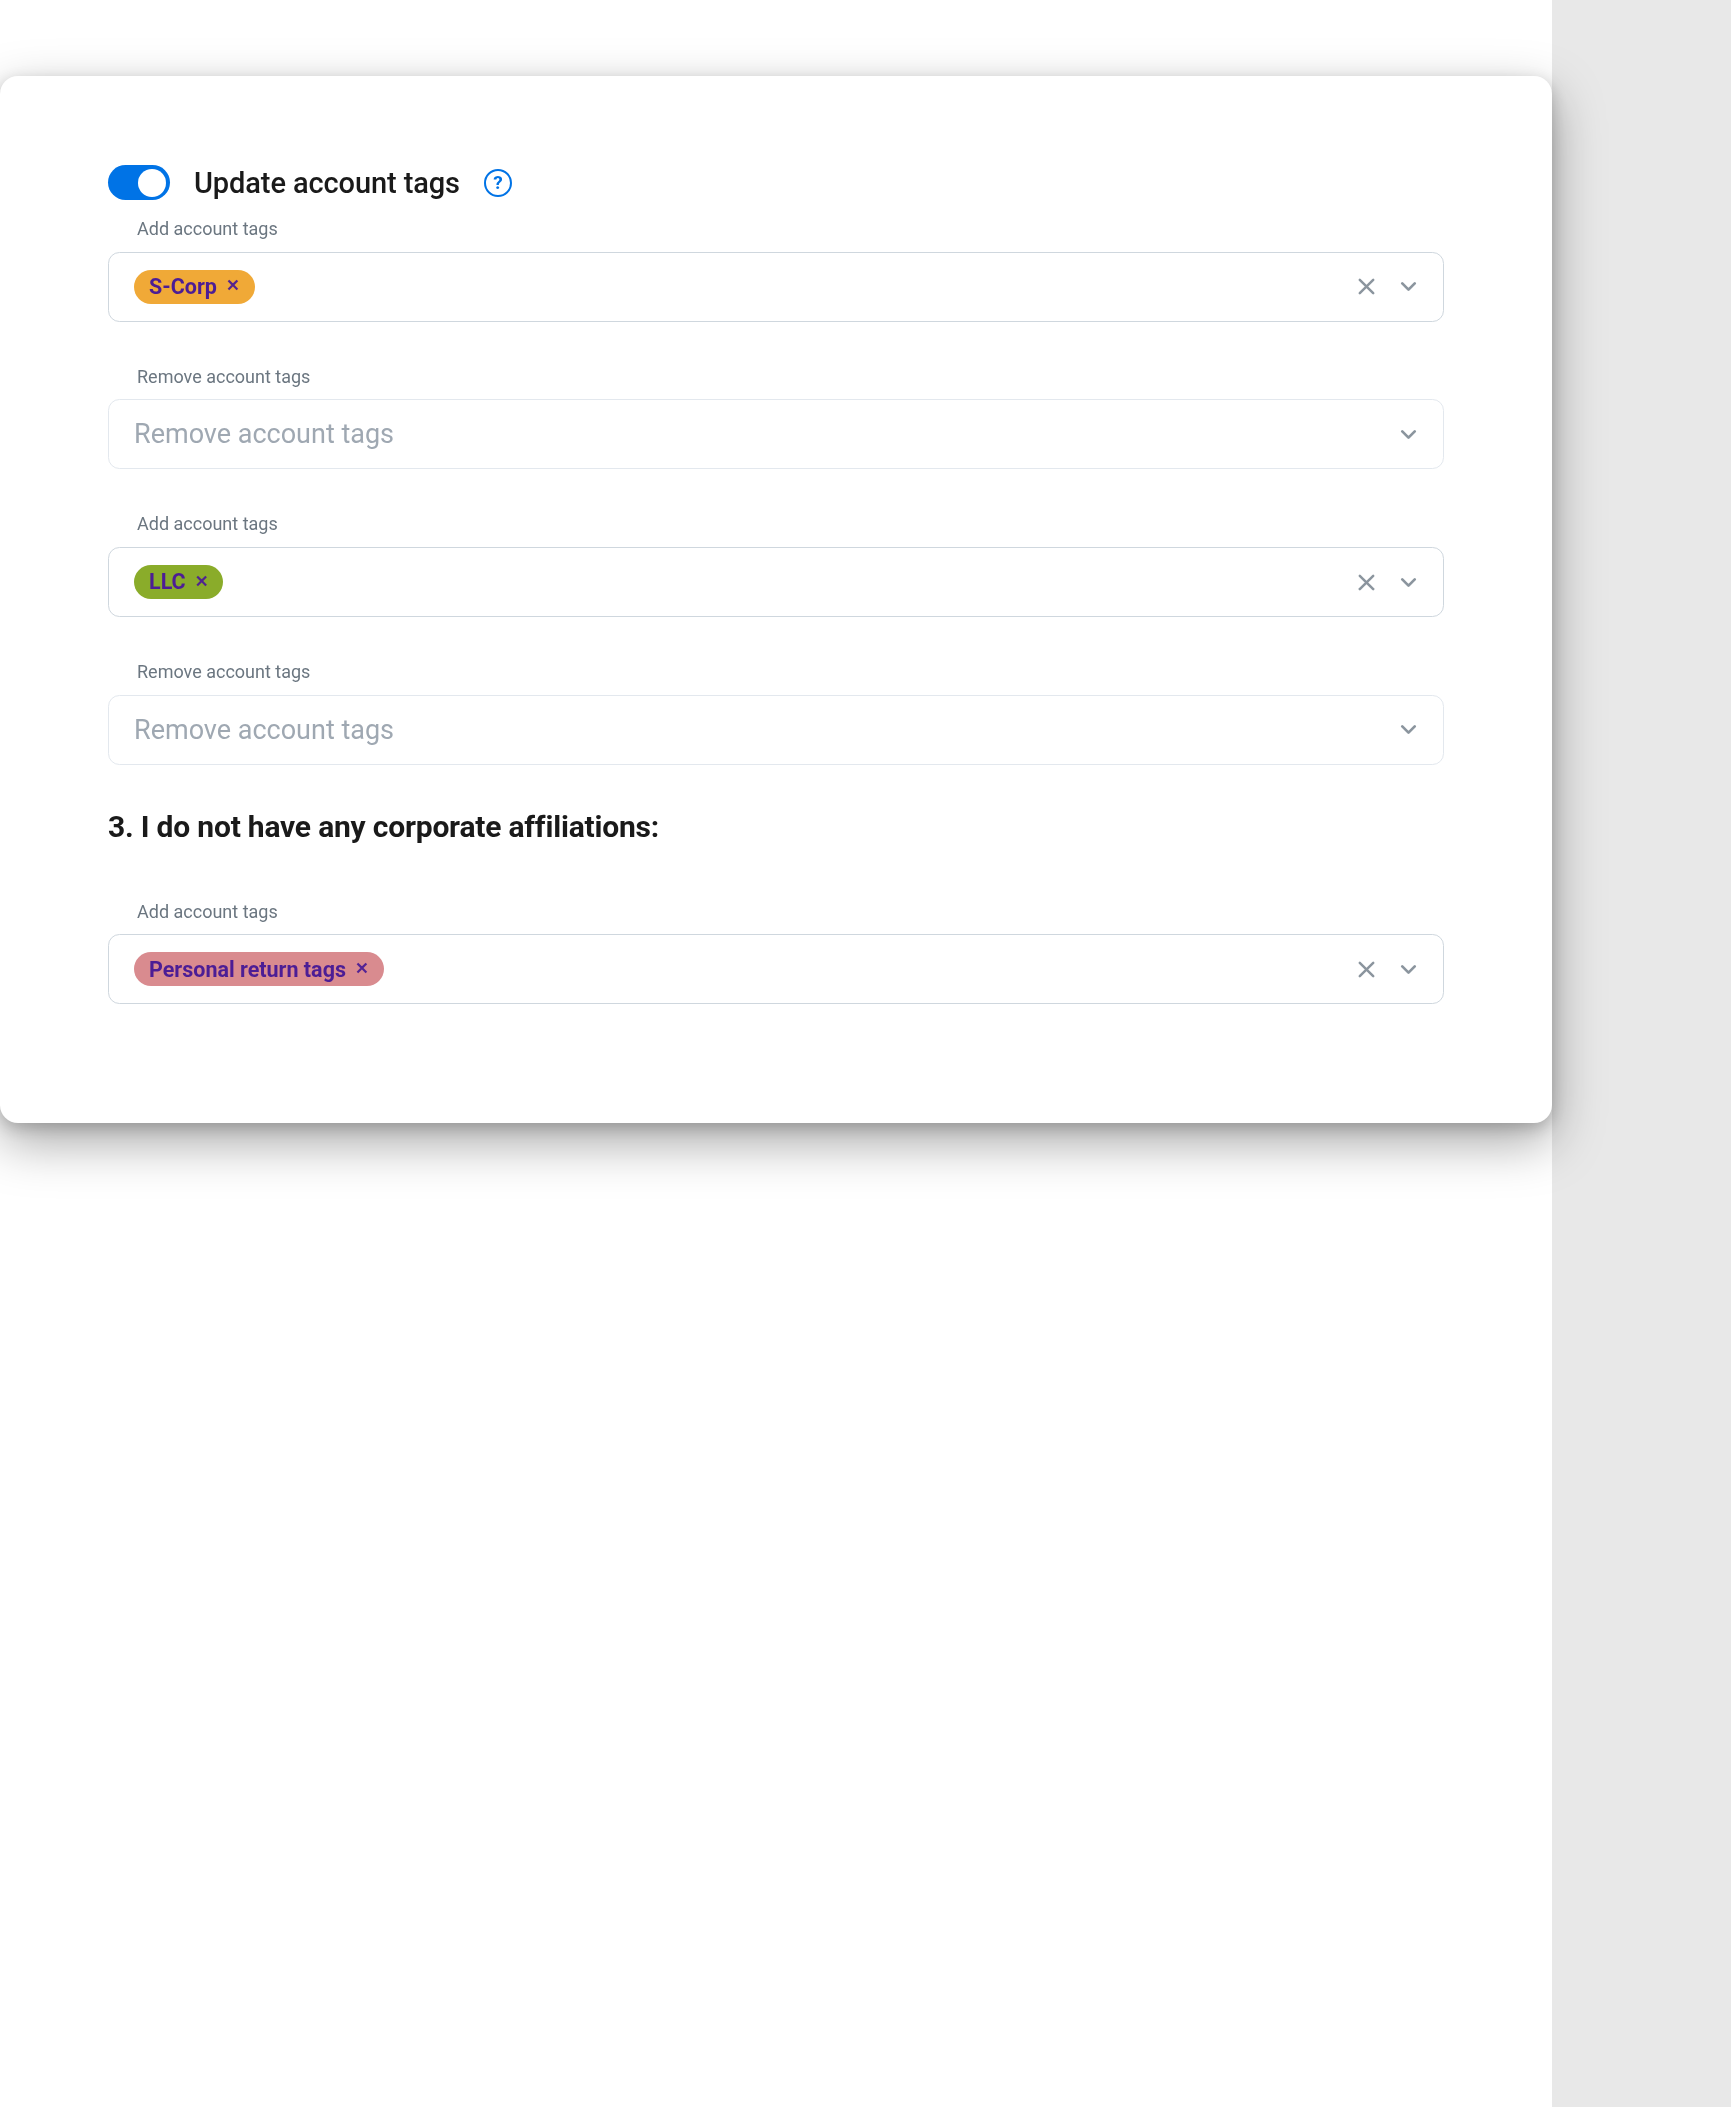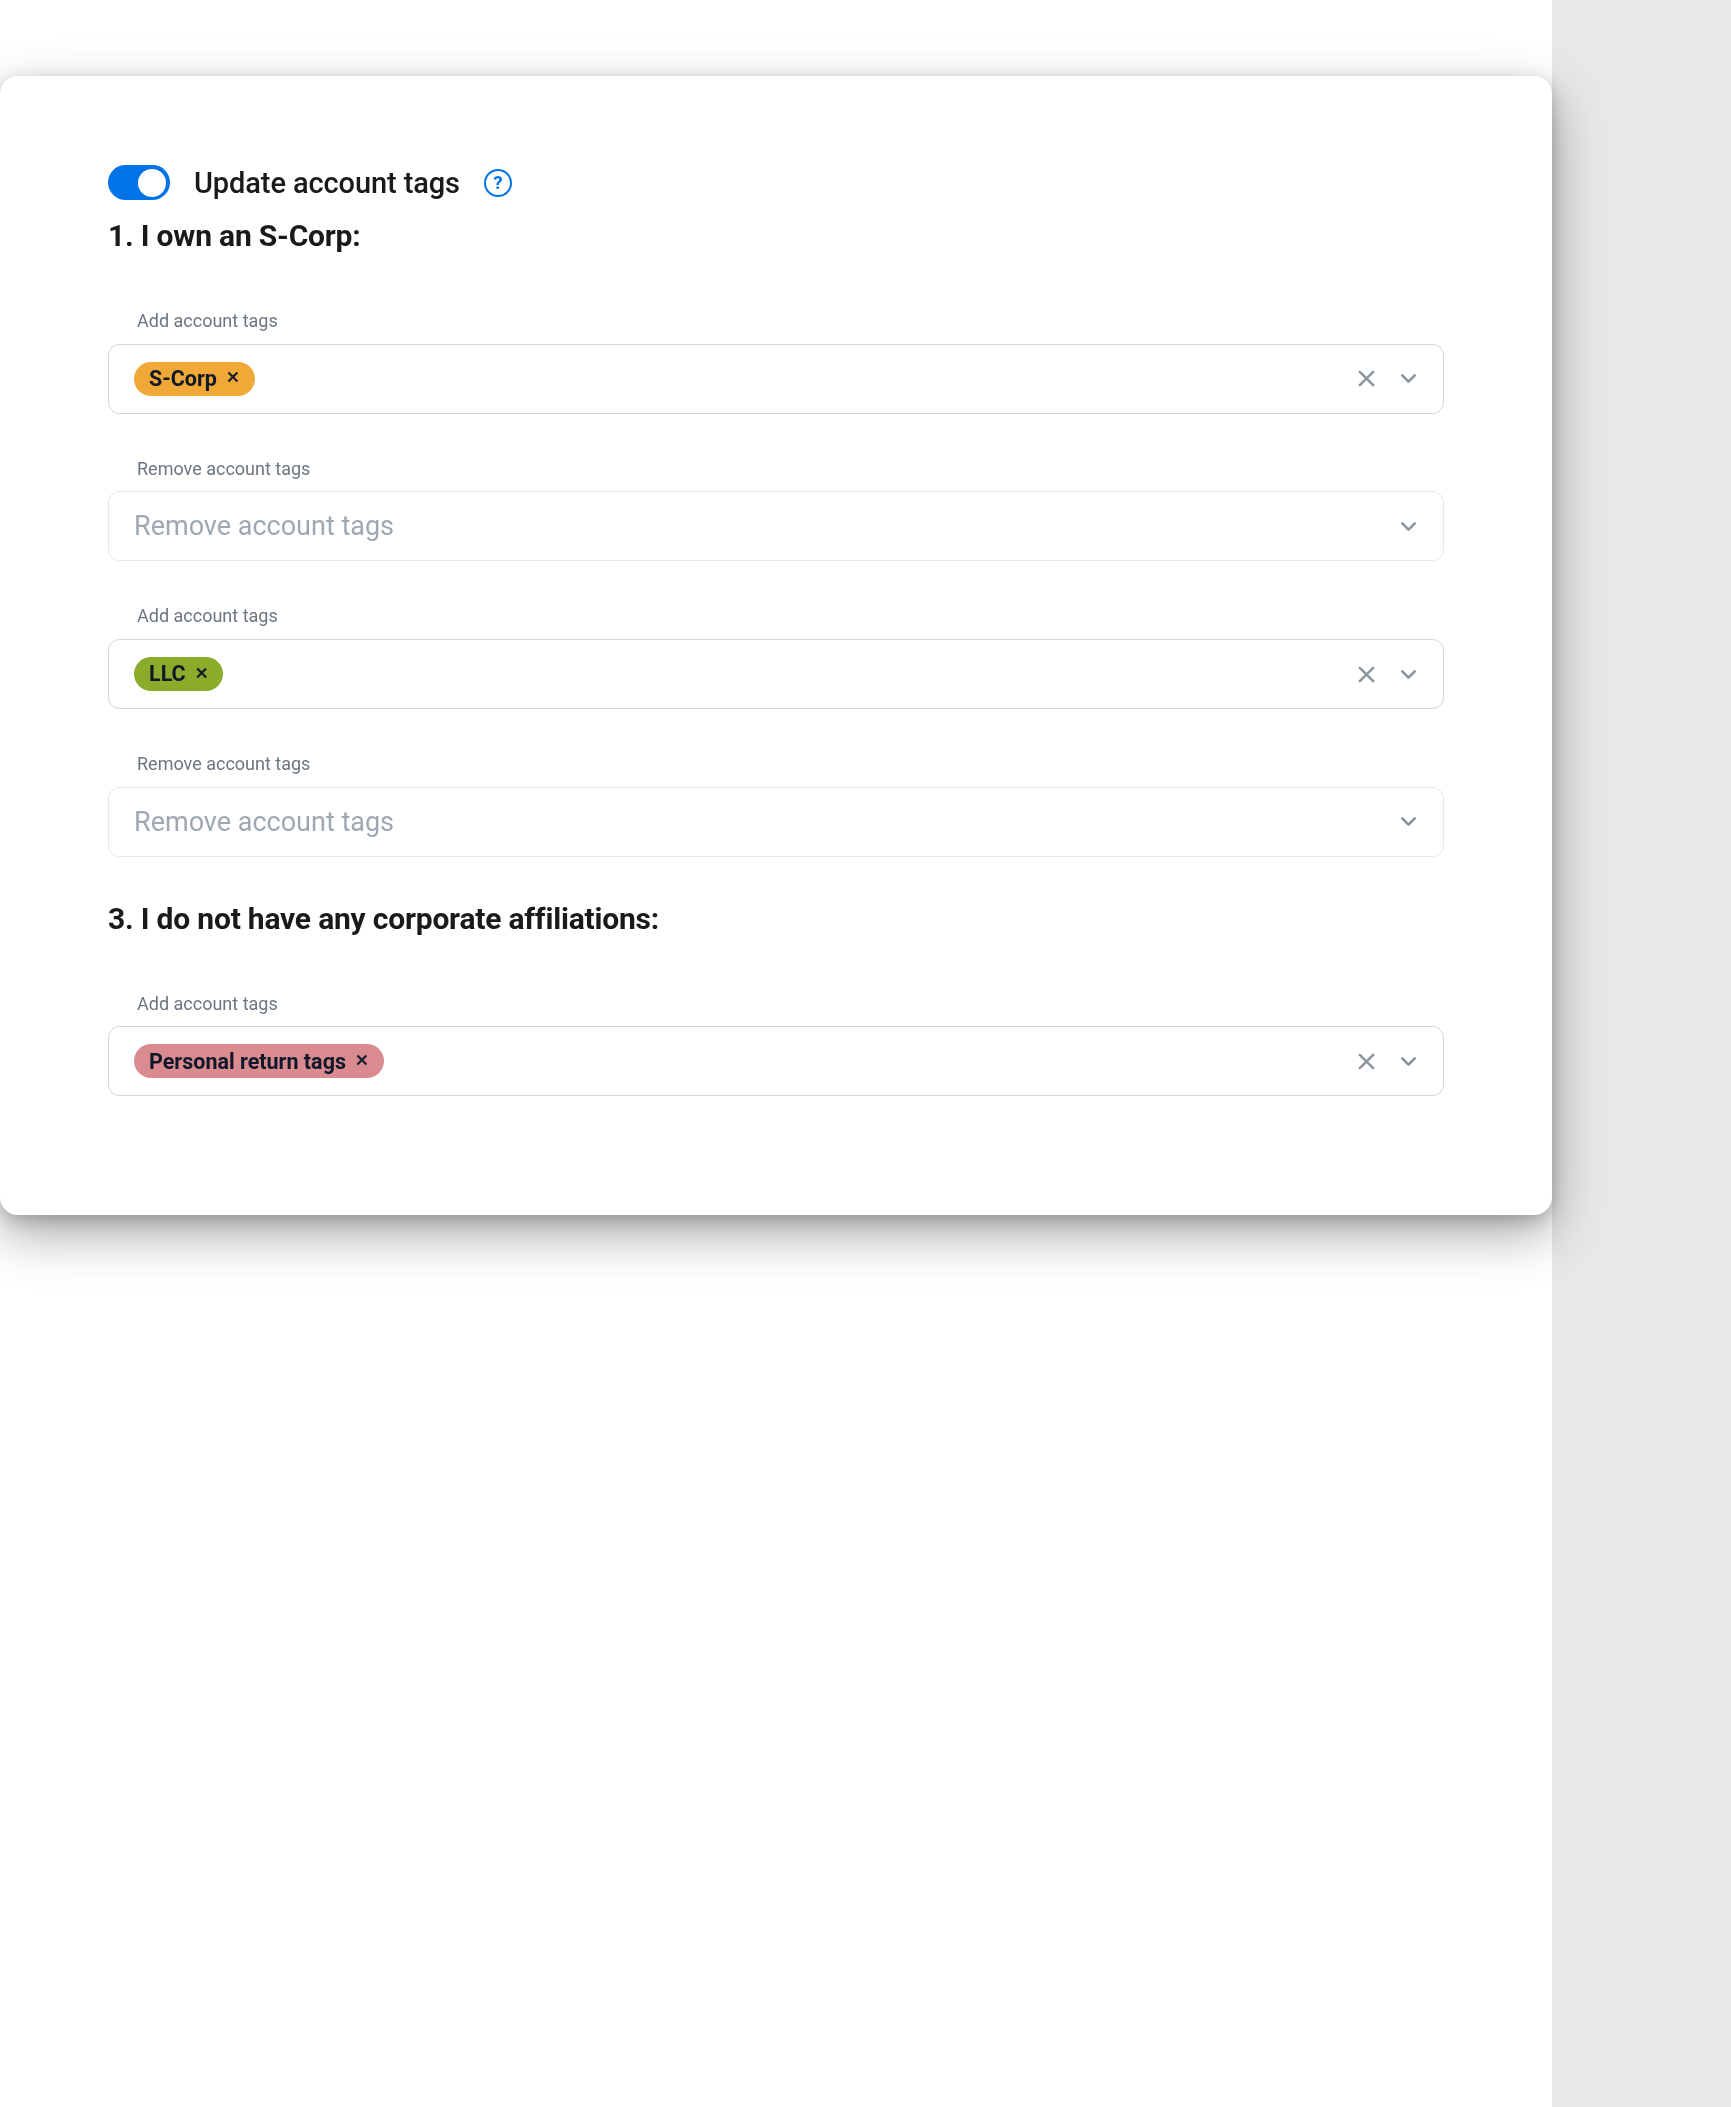--- a/index.html
+++ b/index.html
@@ -128,21 +128,21 @@
   .placeholder {
     font-size: 27px;
     color: var(--text-placeholder);
   }
   .chip {
     display: inline-flex;
     align-items: center;
     gap: 9px;
     padding: 6.3px 15px;
     border-radius: 633px;
-    color: #0f172a;
+    color: #4c1d95;
     font-size: 21.5px;
     font-weight: 700;
     line-height: 1;
   }
   .chip .chip-x {
     font-size: 16.5px;
     opacity: 0.95;
     cursor: pointer;
     line-height: 1;
   }
@@ -175,21 +175,20 @@
     <div class="header-row">
       <div class="toggle">
         <div class="toggle-knob"></div>
       </div>
       <div class="header-title">Update account tags</div>
       <div class="help-icon">?</div>
     </div>
 
 
     <div class="section">
-      <div class="section-title">1. I own an S-Corp:</div>
 
       <div class="field-block">
         <div class="field-label">Add account tags</div>
         <div class="select-box">
           <div class="select-content">
             <span class="chip amber">
               <span>S-Corp</span>
               <span class="chip-x">✕</span>
             </span>
           </div>

